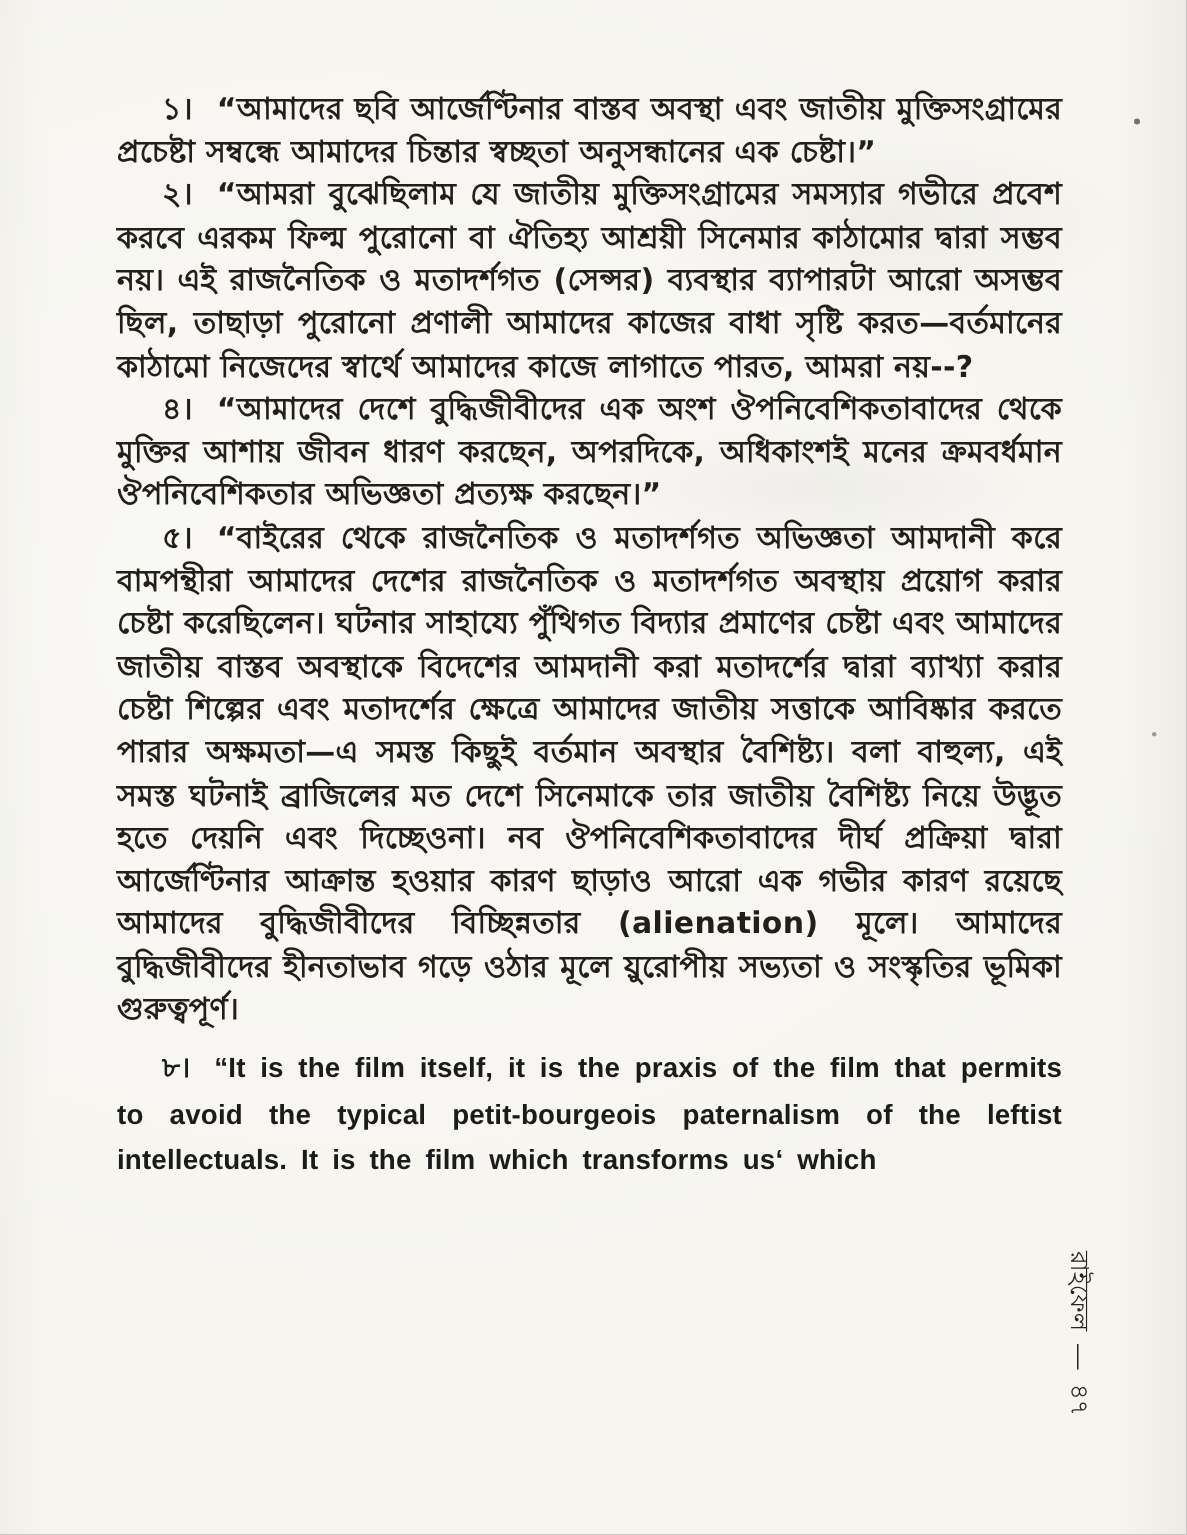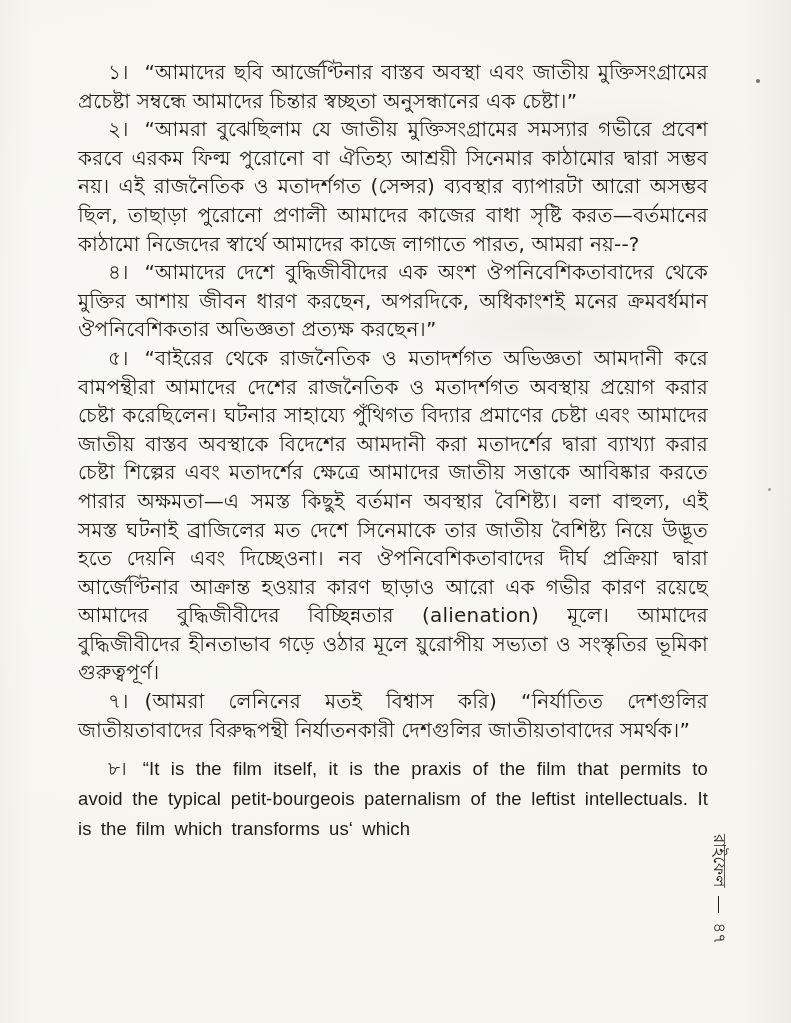--- a/index.html
+++ b/index.html
@@ -27,20 +27,21 @@
     width: 630px;
     font-size: 20px;
     line-height: 28.6px;
     text-align: justify;
     letter-spacing: 0.2px;
   }
   p.para {
     margin: 0;
     padding: 0;
     text-indent: 30px;
+    font-weight: bold;
   }
   p.para .num {
     display: inline-block;
     text-indent: 0;
     margin-right: 16px;
   }
   p.para.latin {
     font-family: "Liberation Sans", sans-serif;
     font-size: 18.5px;
     line-height: 30px;
@@ -93,21 +94,20 @@
 <div class="page">
 
   <div class="ghost g1"></div>
   <div class="ghost g2"></div>
 
   <div class="text-block">
     <p class="para"><span class="num">১।</span><span>“আমাদের ছবি আর্জেণ্টিনার বাস্তব অবস্থা এবং জাতীয় মুক্তিসংগ্রামের প্রচেষ্টা সম্বন্ধে আমাদের চিন্তার স্বচ্ছতা অনুসন্ধানের এক চেষ্টা।”</span></p>
     <p class="para"><span class="num">২।</span><span>“আমরা বুঝেছিলাম যে জাতীয় মুক্তিসংগ্রামের সমস্যার গভীরে প্রবেশ করবে এরকম ফিল্ম পুরোনো বা ঐতিহ্য আশ্রয়ী সিনেমার কাঠামোর দ্বারা সম্ভব নয়। এই রাজনৈতিক ও মতাদর্শগত (সেন্সর) ব্যবস্থার ব্যাপারটা আরো অসম্ভব ছিল, তাছাড়া পুরোনো প্রণালী আমাদের কাজের বাধা সৃষ্টি করত—বর্তমানের কাঠামো নিজেদের স্বার্থে আমাদের কাজে লাগাতে পারত, আমরা নয়--?</span></p>
     <p class="para"><span class="num">৪।</span><span>“আমাদের দেশে বুদ্ধিজীবীদের এক অংশ ঔপনিবেশিকতাবাদের থেকে মুক্তির আশায় জীবন ধারণ করছেন, অপরদিকে, অধিকাংশই মনের ক্রমবর্ধমান ঔপনিবেশিকতার অভিজ্ঞতা প্রত্যক্ষ করছেন।”</span></p>
     <p class="para"><span class="num">৫।</span><span>“বাইরের থেকে রাজনৈতিক ও মতাদর্শগত অভিজ্ঞতা আমদানী করে বামপন্থীরা আমাদের দেশের রাজনৈতিক ও মতাদর্শগত অবস্থায় প্রয়োগ করার চেষ্টা করেছিলেন। ঘটনার সাহায্যে পুঁথিগত বিদ্যার প্রমাণের চেষ্টা এবং আমাদের জাতীয় বাস্তব অবস্থাকে বিদেশের আমদানী করা মতাদর্শের দ্বারা ব্যাখ্যা করার চেষ্টা শিল্পের এবং মতাদর্শের ক্ষেত্রে আমাদের জাতীয় সত্তাকে আবিষ্কার করতে পারার অক্ষমতা—এ সমস্ত কিছুই বর্তমান অবস্থার বৈশিষ্ট্য। বলা বাহুল্য, এই সমস্ত ঘটনাই ব্রাজিলের মত দেশে সিনেমাকে তার জাতীয় বৈশিষ্ট্য নিয়ে উদ্ভূত হতে দেয়নি এবং দিচ্ছেওনা। নব ঔপনিবেশিকতাবাদের দীর্ঘ প্রক্রিয়া দ্বারা আর্জেণ্টিনার আক্রান্ত হওয়ার কারণ ছাড়াও আরো এক গভীর কারণ রয়েছে আমাদের বুদ্ধিজীবীদের বিচ্ছিন্নতার (alienation) মূলে। আমাদের বুদ্ধিজীবীদের হীনতাভাব গড়ে ওঠার মূলে য়ুরোপীয় সভ্যতা ও সংস্কৃতির ভূমিকা গুরুত্বপূর্ণ।</span></p>
-    <p class="para"><span class="num">৭।</span><span>(আমরা লেনিনের মতই বিশ্বাস করি) “নির্যাতিত দেশগুলির জাতীয়তাবাদের বিরুদ্ধপন্থী নির্যাতনকারী দেশগুলির জাতীয়তাবাদের সমর্থক।”</span></p>
     <p class="para latin"><span class="num">৮।</span><span>“It is the film itself, it is the praxis of the film that permits to avoid the typical petit-bourgeois paternalism of the leftist intellectuals. It is the film which transforms us‘ which</span></p>
   </div>
 
   <div class="side-label">
     <span>রাইফেল</span>
     <span class="side-rule"></span>
     <span>৪৭</span>
   </div>
 
   <div class="speck s1"></div>

